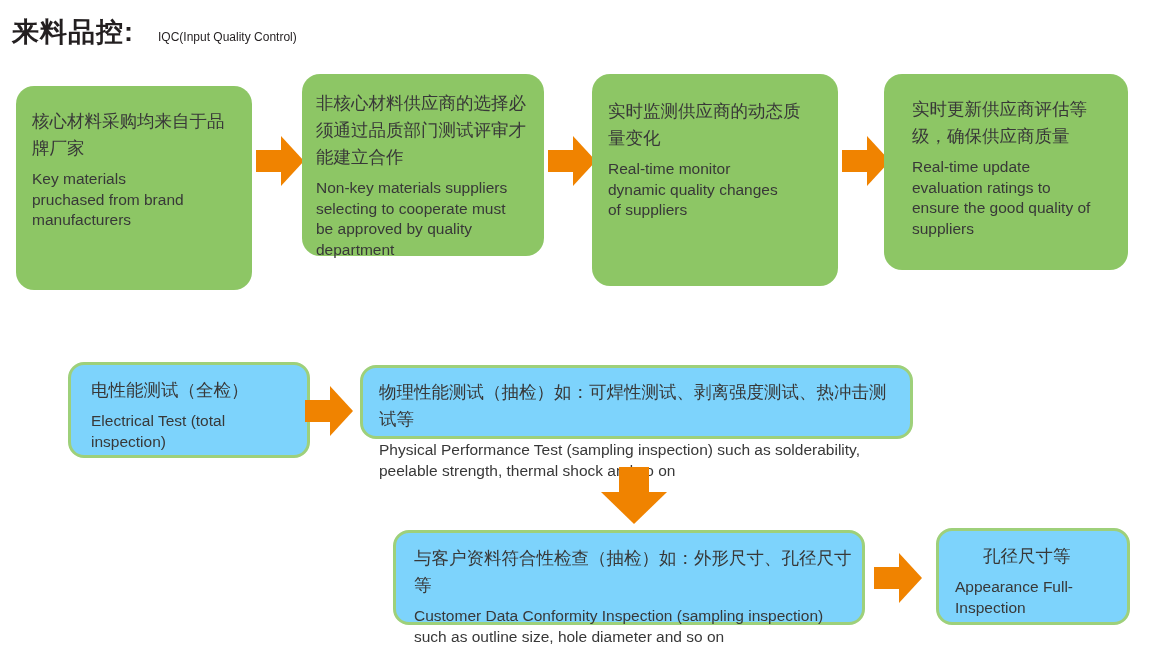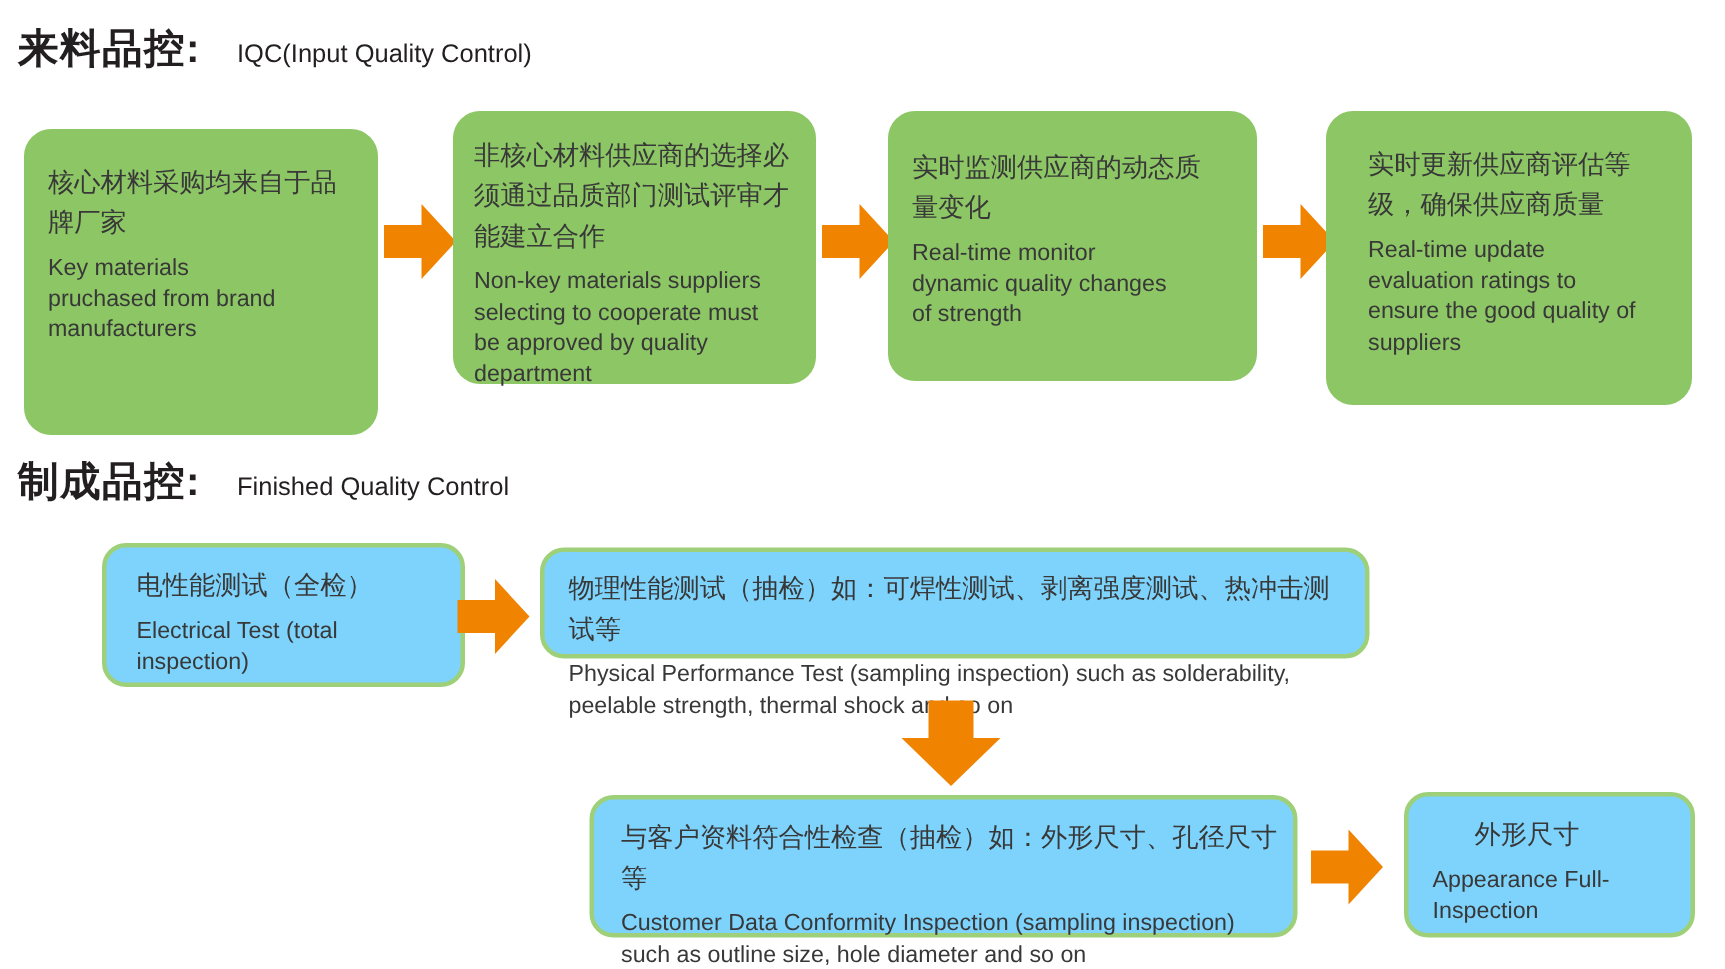--- a/index.html
+++ b/index.html
@@ -20,21 +20,21 @@
   .section-header{
     position:absolute;
     display:flex;align-items:baseline;gap:24px;
     white-space:nowrap;
   }
   .section-header .zh-title{
     font-size:27px;font-weight:bold;color:var(--header);
     letter-spacing:1px;
   }
   .section-header .en-title{
-    font-size:17px;color:var(--header);
+    font-size:12px;color:var(--header);
   }
   .g-box{
     position:absolute;
     background:var(--green);
     border-radius:18px;
     box-sizing:border-box;
     color:var(--text);
   }
   .w-box{
     position:absolute;
@@ -74,21 +74,21 @@
   .arrow-down .head{
     position:absolute;top:25px;left:0;width:0;height:0;
     border-left:33px solid transparent;
     border-right:33px solid transparent;
     border-top:32px solid var(--orange);
   }
   
   #iqc-header{left:12px;top:14px;}
   #iqc-box-1{left:16px;top:86px;width:236px;height:204px;padding:22px 12px 0 16px;}
   #iqc-box-2{left:302px;top:74px;width:242px;height:182px;padding:16px 10px 2px 14px;}
-  #iqc-box-3{left:592px;top:74px;width:246px;height:180px;padding:24px 10px 0 16px;}
+  #iqc-box-3{left:592px;top:74px;width:246px;height:212px;padding:24px 10px 0 16px;}
   #iqc-box-4{left:884px;top:74px;width:244px;height:196px;padding:22px 10px 0 28px;}
   #iqc-arrow-1{left:256px;top:136px;}
   #iqc-arrow-2{left:548px;top:136px;}
   #iqc-arrow-3{left:842px;top:136px;}
   
   #fqc-header{left:12px;top:303px;}
   #fqc-box-1{left:68px;top:362px;width:242px;height:96px;padding:12px 10px 0 20px;}
   #fqc-box-2{left:360px;top:365px;width:553px;height:74px;padding:11px 10px 0 16px;}
   #fqc-box-3{left:393px;top:530px;width:472px;height:95px;padding:12px 10px 0 18px;}
   #fqc-box-4{left:936px;top:528px;width:194px;height:97px;padding:12px 8px 0 16px;}
@@ -133,41 +133,37 @@
   <div class="arrow-right" id="iqc-arrow-2">
     <div class="shaft"></div>
       <div class="head"></div>
   </div>
 
   <div class="g-box" id="iqc-box-3">
     <div class="zh">实时监测供应商的动态质
 量变化</div>
     <div class="en">Real-time monitor
 dynamic quality changes
-of strength</div>
+of suppliers</div>
   </div>
 
   <div class="arrow-right" id="iqc-arrow-3">
     <div class="shaft"></div>
       <div class="head"></div>
   </div>
 
   <div class="g-box" id="iqc-box-4">
     <div class="zh">实时更新供应商评估等
 级，确保供应商质量</div>
     <div class="en">Real-time update
 evaluation ratings to
 ensure the good quality of
 suppliers</div>
   </div>
 
-  <div class="section-header" id="fqc-header">
-    <span class="zh-title">制成品控:</span>
-    <span class="en-title">Finished Quality Control</span>
-  </div>
 
   <div class="w-box" id="fqc-box-1">
     <div class="zh">电性能测试（全检）</div>
     <div class="en">Electrical Test (total
 inspection)</div>
   </div>
 
   <div class="arrow-right" id="fqc-arrow-1">
     <div class="shaft"></div>
       <div class="head"></div>
@@ -189,18 +185,18 @@
     <div class="en">Customer Data Conformity Inspection (sampling inspection)
 such as outline size, hole diameter and so on</div>
   </div>
 
   <div class="arrow-right" id="fqc-arrow-3">
     <div class="shaft"></div>
       <div class="head"></div>
   </div>
 
   <div class="w-box" id="fqc-box-4">
-    <div class="zh">外形尺寸</div>
+    <div class="zh">孔径尺寸等</div>
     <div class="en">Appearance Full-
 Inspection</div>
   </div>
 
 </div>
 
 </body></html>

